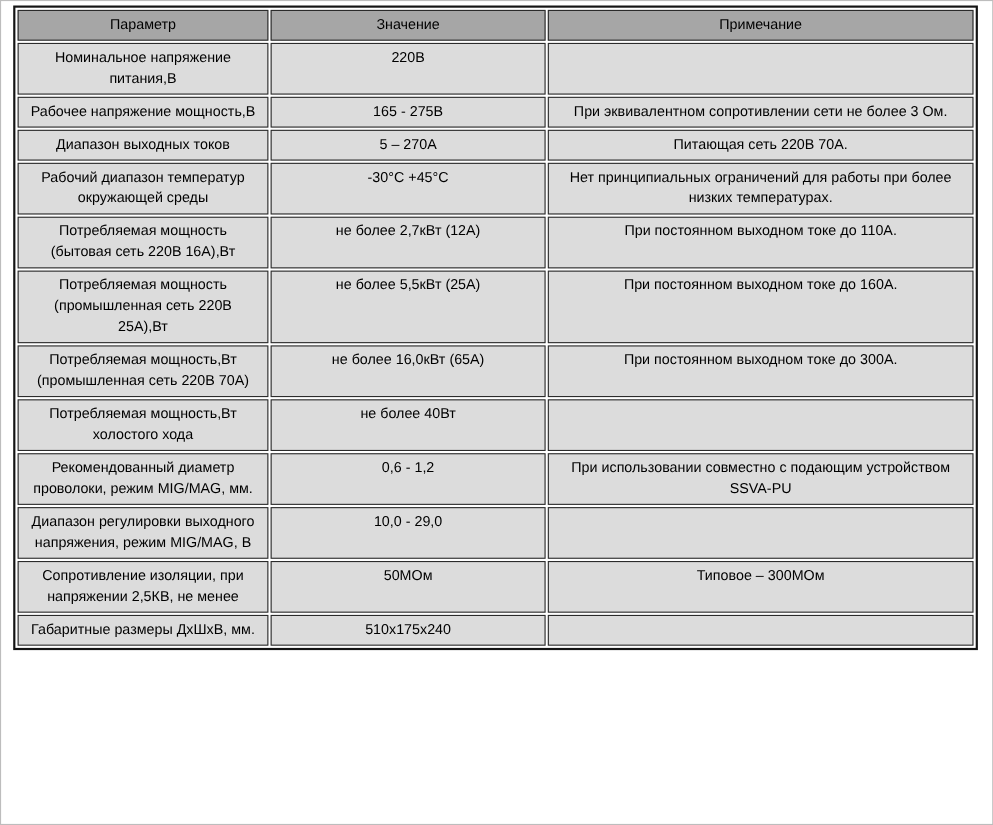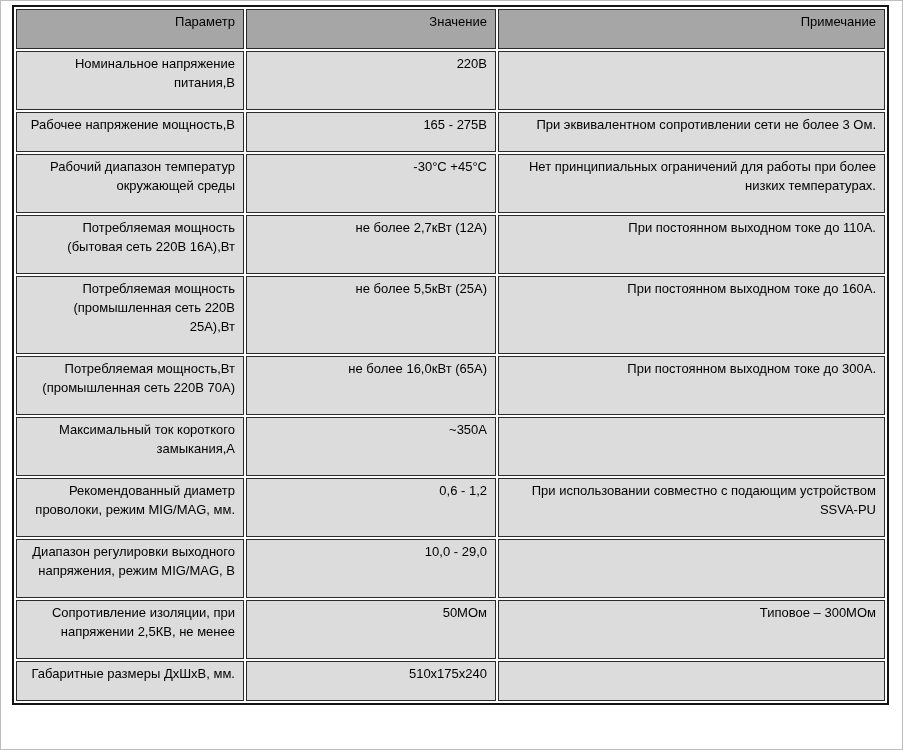--- a/index.html
+++ b/index.html
@@ -33,23 +33,23 @@
     border-collapse:separate;
     border-spacing:2px;
     border:2px solid #141414;
     background:#ffffff;
   }
   table.spec th,
   table.spec td{
     border:1px solid var(--border);
     font-size:13px;
     line-height:19px;
-    text-align:right;
+    text-align:center;
     vertical-align:top;
-    padding:2px 8px 17px;
+    padding:2px 8px 5px;
     overflow:hidden;
     word-wrap:break-word;
     margin-top:11px;
   }
   table.spec th{
     background:var(--header-bg);
     font-weight:normal;
   }
   table.spec td{
     background:var(--row-bg);
@@ -80,42 +80,47 @@
           <td class="param-cell">Номинальное напряжение питания,В</td>
           <td>220В</td>
           <td></td>
         </tr>
         <tr>
           <td class="param-cell">Рабочее напряжение мощность,В</td>
           <td>165 - 275В</td>
           <td>При эквивалентном сопротивлении сети не более 3 Ом.</td>
         </tr>
         <tr>
+          <td class="param-cell">Диапазон выходных токов</td>
+          <td>5 – 270А</td>
+          <td>Питающая сеть 220В 70А.</td>
+        </tr>
+        <tr>
           <td class="param-cell">Рабочий диапазон температур окружающей среды</td>
           <td>-30°С +45°С</td>
           <td>Нет принципиальных ограничений для работы при более низких температурах.</td>
         </tr>
         <tr>
           <td class="param-cell">Потребляемая мощность (бытовая сеть 220В 16А),Вт</td>
           <td>не более 2,7кВт (12А)</td>
           <td>При постоянном выходном токе до 110А.</td>
         </tr>
         <tr>
           <td class="param-cell">Потребляемая мощность (промышленная сеть 220В 25А),Вт</td>
           <td>не более 5,5кВт (25А)</td>
           <td>При постоянном выходном токе до 160А.</td>
         </tr>
         <tr>
           <td class="param-cell">Потребляемая мощность,Вт (промышленная сеть 220В 70А)</td>
           <td>не более 16,0кВт (65А)</td>
           <td>При постоянном выходном токе до 300А.</td>
         </tr>
         <tr>
-          <td class="param-cell">Максимальный ток короткого замыкания,А</td>
-          <td>~350А</td>
+          <td class="param-cell">Потребляемая мощность,Вт холостого хода</td>
+          <td>не более 40Вт</td>
           <td></td>
         </tr>
         <tr>
           <td class="param-cell">Рекомендованный диаметр проволоки, режим  MIG/MAG, мм.</td>
           <td>0,6 - 1,2</td>
           <td>При использовании совместно с подающим устройством SSVA-PU</td>
         </tr>
         <tr>
           <td class="param-cell">Диапазон регулировки выходного напряжения, режим MIG/MAG, В</td>
           <td>10,0 - 29,0</td>

